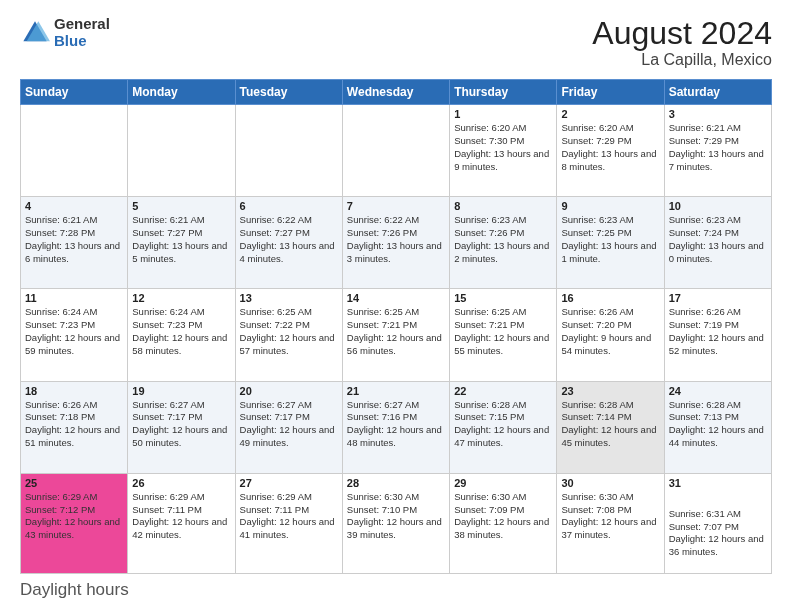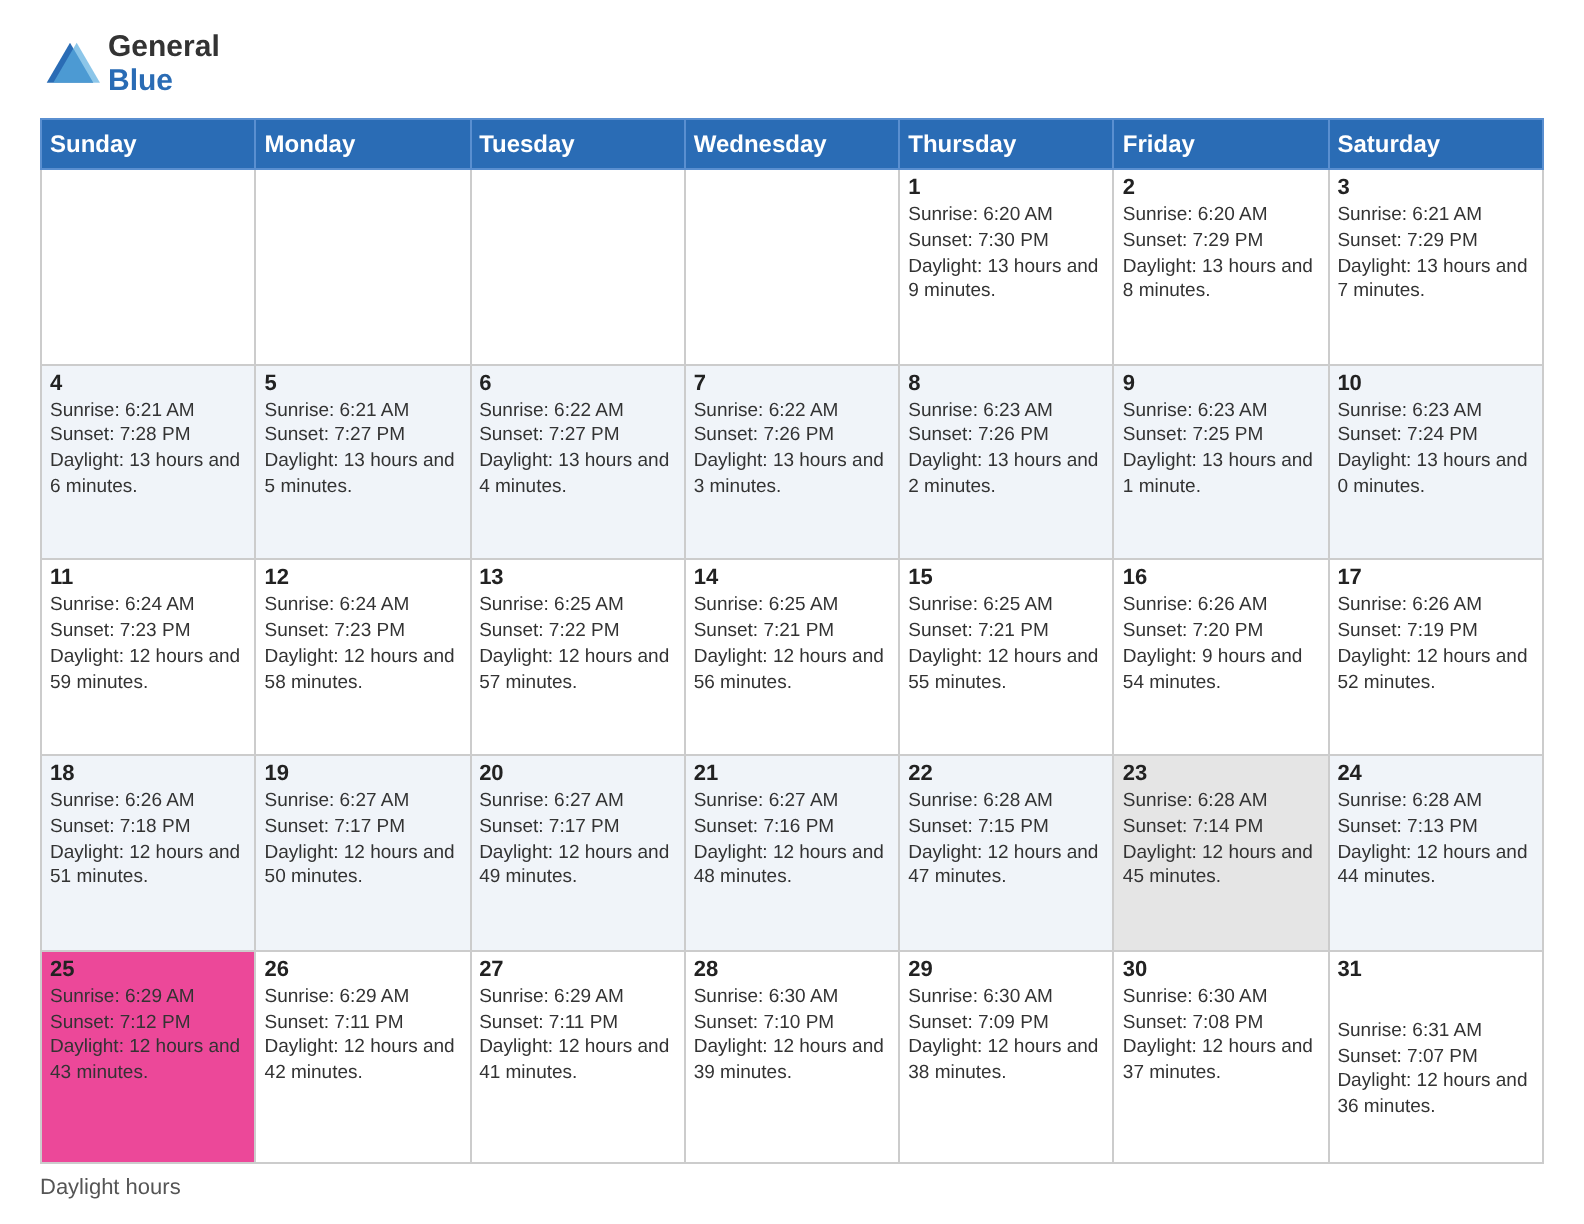--- a/index.html
+++ b/index.html
@@ -93,21 +93,21 @@
     }
     .day-num {
       font-size: 11px;
       font-weight: bold;
       color: #222;
       display: block;
       margin-bottom: 2px;
     }
     .footer {
       margin-top: 6px;
-      font-size: 11px;
+      font-size: 17px;
       color: #555;
     }
     tr:nth-child(even) td {
       background: #f0f4f9;
     }
     tr:nth-child(odd) td {
       background: #fff;
     }
     .calendar thead tr th { background: #2a6cb5; }
   </style>
@@ -119,20 +119,24 @@
     <div class="logo">
       <svg class="logo-icon" viewBox="0 0 36 36">
         <polygon points="18,4 32,28 4,28" fill="#2a6cb5"></polygon>
         <polygon points="22,4 36,28 8,28" fill="#5baee0" opacity="0.7"></polygon>
       </svg>
       <div class="logo-text">
         <span class="logo-general">General</span>
         <span class="logo-blue">Blue</span>
       </div>
     </div>
+    <div class="title-block">
+      <div class="title-month">August 2024</div>
+      <div class="title-location">La Capilla, Mexico</div>
+    </div>
   </div>
 
   <table class="calendar">
     <thead>
       <tr>
       <th>Sunday</th>
           <th>Monday</th>
           <th>Tuesday</th>
           <th>Wednesday</th>
           <th>Thursday</th>

